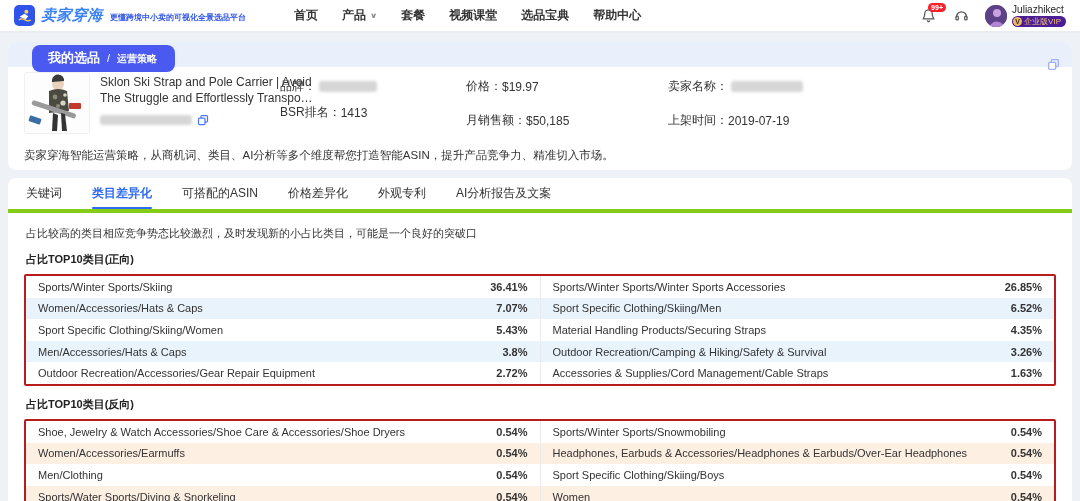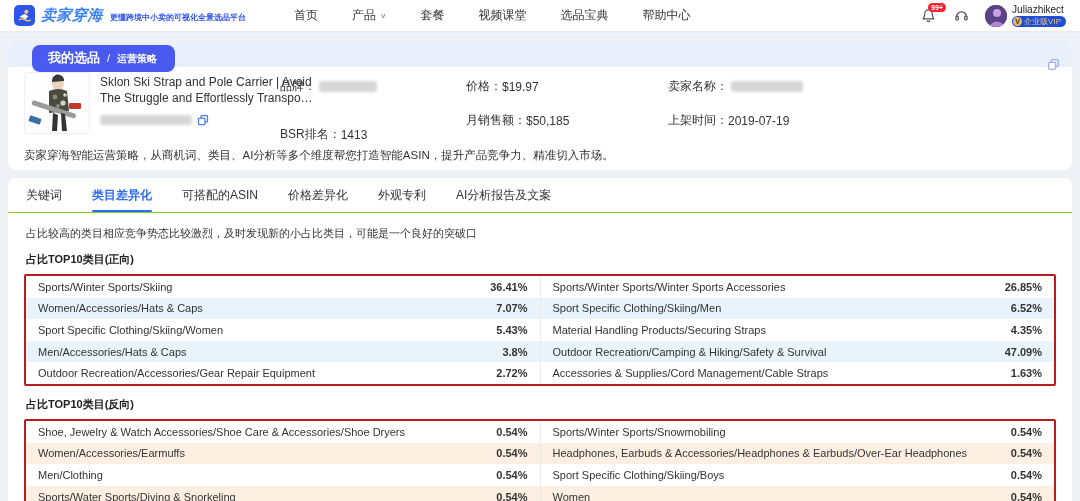--- a/index.html
+++ b/index.html
@@ -4,31 +4,31 @@
 <style>
   * { margin:0; padding:0; box-sizing:border-box; }
   html,body { width:1080px; height:501px; overflow:hidden; }
   body { font-family:"Liberation Sans","DejaVu Sans",sans-serif; background:#eef1f5; position:relative; color:#333; }
 
   
   .navbar { position:absolute; top:0; left:0; right:0; height:31px; background:#fff; display:flex; align-items:center; padding:0 14px; box-shadow:0 1px 2px rgba(0,0,0,.04); }
   .logo-box { width:21px; height:21px; background:#2f54eb; border-radius:5px; display:flex; align-items:center; justify-content:center; flex:0 0 auto; }
   .brand { font-size:15px; font-weight:bold; font-style:italic; color:#3b82f6; margin-left:6px; letter-spacing:.5px; white-space:nowrap; }
   .tagline { font-size:8px; font-weight:bold; color:#2f54eb; margin-left:7px; margin-top:3px; white-space:nowrap; }
-  .nav-items { display:flex; gap:34px; margin-left:48px; font-size:12px; color:#333; }
+  .nav-items { display:flex; gap:24px; margin-left:48px; font-size:12px; color:#333;font-weight:bold; }
   .nav-item { cursor:pointer; display:flex; align-items:center; gap:4px; white-space:nowrap; }
   .chev { font-size:9px; color:#888; transform:scaleY(.8); }
   .nav-right { margin-left:auto; display:flex; align-items:center; gap:15px; }
   .icon-btn { position:relative; width:18px; height:18px; display:flex; align-items:center; justify-content:center; cursor:pointer; }
   .badge { position:absolute; top:-4px; left:9px; background:#f5222d; color:#fff; font-size:7px; line-height:9px; padding:0 3px; border-radius:5px; font-weight:bold; }
   .user-block { display:flex; align-items:center; gap:5px; cursor:pointer; }
   .avatar { width:22px; height:22px; border-radius:50%; overflow:hidden; background:#6b4f9e; flex:0 0 auto; }
   .user-meta { display:flex; flex-direction:column; align-items:flex-start; gap:1px; }
   .user-name { font-size:10px; font-weight:normal; color:#222; line-height:10px; }
-  .vip-badge { display:flex; align-items:center; gap:2px; background:#1d4ed8; border-radius:7px; padding:1px 5px 1px 1px; }
+  .vip-badge { display:flex; align-items:center; gap:2px; background:#4c1d95; border-radius:7px; padding:1px 5px 1px 1px; }
   .vip-circle { width:9px; height:9px; border-radius:50%; background:#e8b765; color:#3d2d1d; font-size:7px; font-weight:bold; display:flex; align-items:center; justify-content:center; }
   .vip-text { font-size:8px; color:#eec27a; line-height:9px; white-space:nowrap; }
 
   
   .card1 { position:absolute; left:8px; right:8px; top:42px; height:128px; background:#fff; border-radius:8px; }
   .card1-band { height:25px; background:#e9f0fc; border-radius:8px 8px 0 0; }
   .bc-tab { position:absolute; top:3px; left:16px; background:#4a5af0; color:#fff; border-radius:8px; padding:4px 18px 5px 16px; display:flex; align-items:baseline; gap:7px; cursor:pointer;margin-left:8px; }
   .bc-primary { font-size:13px; font-weight:bold; }
   .bc-sep { font-size:11px; }
   .bc-secondary { font-size:10px; font-weight:bold; }
@@ -36,21 +36,21 @@
 
   .prod-img { position:absolute; left:16px; top:30px; width:66px; height:62px; border:1px solid #f0f0f0; border-radius:3px; background:#fff; overflow:hidden; }
   .prod-title { position:absolute; left:92px; top:32px; width:218px; font-size:12px; line-height:16px; color:#333; }
   .asin-line { position:absolute; left:92px; top:72px; display:flex; align-items:center; gap:5px; }
   .redact { display:inline-block; background:#d6d6d6; border-radius:3px; filter:blur(1.5px); }
   .field { position:absolute; font-size:12px; color:#333; display:flex; align-items:center; white-space:nowrap; }
   .intro-text { position:absolute; left:16px; top:106px; font-size:11.5px; color:#333; }
 
   
   .card2 { position:absolute; left:8px; right:8px; top:178px; height:330px; background:#fff; border-radius:8px 8px 0 0; }
-  .tabbar { display:flex; gap:30px; padding:0 18px; height:35px; align-items:center; border-bottom:1px solid #84cc16; font-size:12px; }
+  .tabbar { display:flex; gap:30px; padding:0 18px; height:35px; align-items:center; border-bottom:4px solid #84cc16; font-size:12px; }
   .tab { position:relative; height:100%; display:flex; align-items:center; cursor:pointer; color:#333; white-space:nowrap; }
   .tab.active { color:#2e6bf0; font-weight:bold; }
   .tab.active::after { content:""; position:absolute; left:0; right:0; bottom:0; height:2px; background:#2e6bf0; border-radius:1px; }
   .hint { margin:13px 18px 0; font-size:11px; color:#333; }
   .sec-heading { margin:11px 18px 0; font-size:11px; font-weight:bold; color:#222; }
   .ctable { margin:7px 16px 0; border:2px solid #b91c1c; border-radius:2px; overflow:hidden; }
   .trow { display:flex; align-items:center; height:21.6px; font-size:11px; color:#333; }
   .cell-cat { flex:1; padding-left:12px; white-space:nowrap; overflow:hidden; text-overflow:ellipsis; }
   .cell-pct { width:72px; text-align:right; padding-right:12px; font-weight:bold; flex:0 0 auto; }
   .cell-cat.right { border-left:1px solid #ebebeb; height:100%; display:flex; align-items:center; }
@@ -164,21 +164,21 @@
     <svg width="12" height="12" viewBox="0 0 24 24" fill="none" stroke="#4a7af0" stroke-width="2.5">
       <rect x="8" y="3" width="13" height="13" rx="2"></rect>
       <rect x="3" y="8" width="13" height="13" rx="2" fill="#fff"></rect>
     </svg>
   </div>
 
   <div class="field" style="left:272px; top:36px;">
     <span>品牌：</span>
     <span class="redact" style="width:58px;height:11px;margin-left:3px;"></span>
   </div>
-  <div class="field" style="left:272px; top:84px;">
+  <div class="field" style="left:272px; top:62px;">
     <span>BSR排名：</span>
       <span>1413</span>
   </div>
   <div class="field" style="left:458px; top:36px;">
     <span>价格：</span>
       <span>$19.97</span>
   </div>
   <div class="field" style="left:458px; top:70px;">
     <span>月销售额：</span>
       <span>$50,185</span>
@@ -236,21 +236,21 @@
     <div class="trow">
       <div class="cell-cat">Sport Specific Clothing/Skiing/Women</div>
         <div class="cell-pct">5.43%</div>
       <div class="cell-cat right">Material Handling Products/Securing Straps</div>
         <div class="cell-pct">4.35%</div>
     </div>
     <div class="trow">
       <div class="cell-cat">Men/Accessories/Hats &amp; Caps</div>
         <div class="cell-pct">3.8%</div>
       <div class="cell-cat right">Outdoor Recreation/Camping &amp; Hiking/Safety &amp; Survival</div>
-        <div class="cell-pct">47.09%</div>
+        <div class="cell-pct">3.26%</div>
     </div>
     <div class="trow">
       <div class="cell-cat">Outdoor Recreation/Accessories/Gear Repair Equipment</div>
         <div class="cell-pct">2.72%</div>
       <div class="cell-cat right">Accessories &amp; Supplies/Cord Management/Cable Straps</div>
         <div class="cell-pct">1.63%</div>
     </div>
   </div>
 
   <div class="sec-heading">占比TOP10类目(反向)</div>

